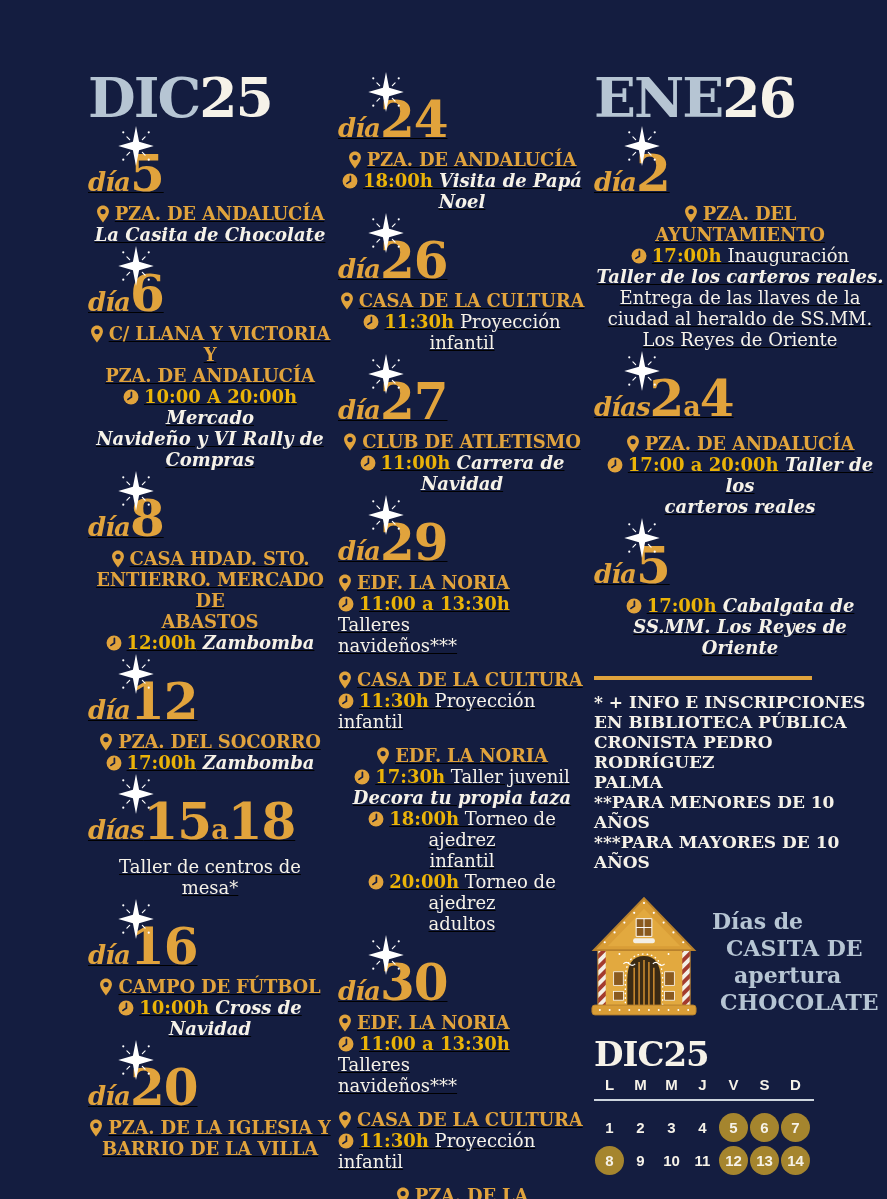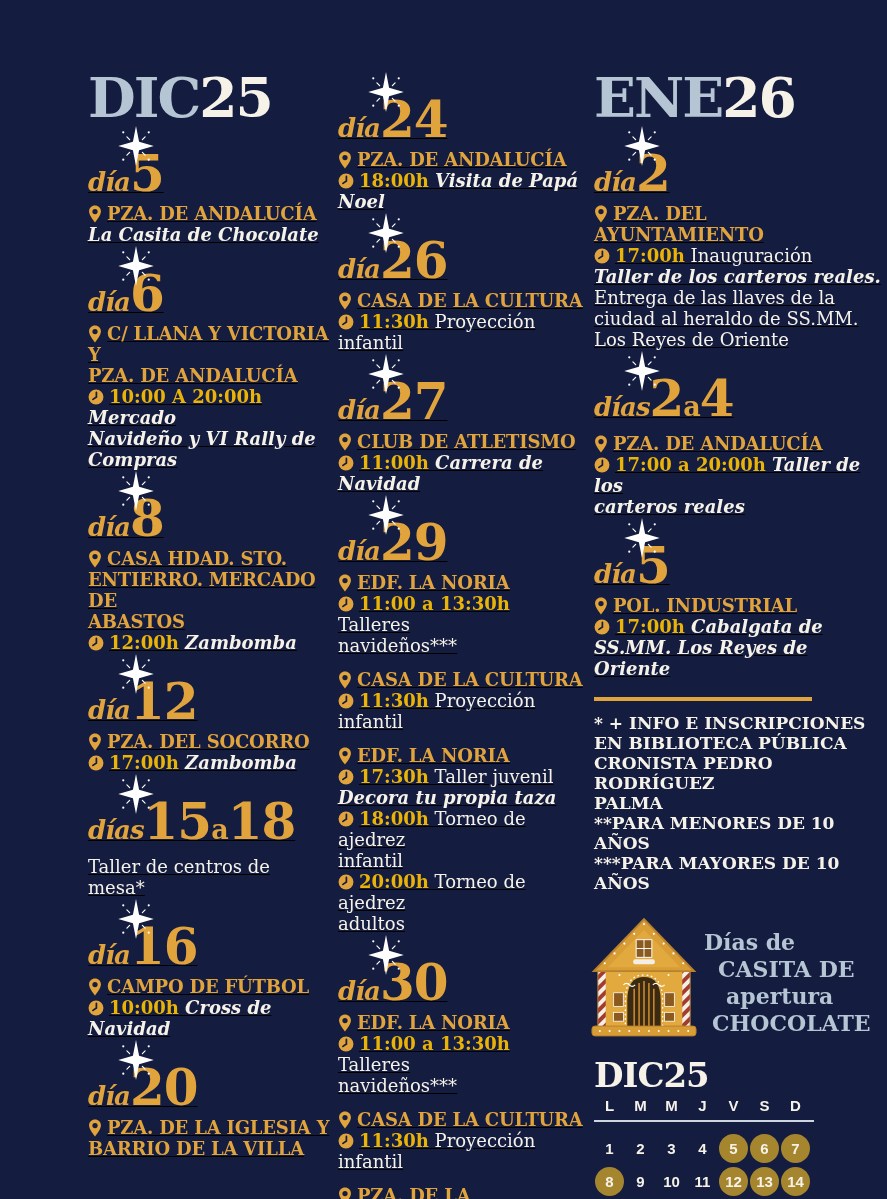--- a/index.html
+++ b/index.html
@@ -12,34 +12,34 @@
   .hdr{font-weight:bold;font-size:55px;line-height:56px;letter-spacing:-2px;margin:0 0 10px 0;}
   .hdr .m{color:#b6c5d3;}
   .hdr .y{color:#f6f2e8;}
   .block{margin-bottom:11px;text-decoration:underline;}
   .dayline{position:relative;padding-top:18px;margin-bottom:6px;}
   .star{position:absolute;width:40px;height:40px;left:28px;top:-10px;}
   .dlabel{color:#e1a33c;font-style:italic;font-weight:bold;font-size:26px;letter-spacing:-1px;}
   .dnum{color:#e1a33c;font-weight:bold;font-size:50px;line-height:40px;letter-spacing:-1px;}
   .dnum .sm{font-size:27px;}
   .event{margin-bottom:13px;}
-  .event:last-child{margin-bottom:0;}
+  .event:last-child{margin-bottom:0;text-align:center;}
   .line{font-size:18px;line-height:21px;color:#f6f2e8;}
   .s-l{color:#e1a33c;font-weight:bold;letter-spacing:-0.2px;}
   .s-t{color:#eab308;font-weight:bold;}
   .s-w{color:#f6f2e8;}
   .s-i{color:#f6f2e8;font-style:italic;font-weight:bold;}
   .ic{display:inline-block;margin-right:5px;}
   .ic-pin{width:14px;height:18px;vertical-align:-3px;}
   .ic-clk{width:16px;height:16px;vertical-align:-2px;}
   .divider{height:4px;background:#e1a33c;width:218px;margin:18px 0 12px 0;border:none;}
   .note{font-weight:bold;font-size:17px;line-height:20px;color:#f6f2e8;}
   .casita{display:flex;margin-top:22px;}
   .house{width:108px;height:124px;flex:none;margin-left:-4px;}
-  .ctext{margin-left:6px;padding-top:14px;}
+  .ctext{margin-left:14px;padding-top:14px;}
   .ct{color:#b6c5d3;font-weight:bold;font-size:22px;line-height:27px;}
   .ind1{padding-left:22px;}
   .ind2{padding-left:14px;}
   .ind3{padding-left:8px;}
   .cal{margin-top:18px;}
   .cal-title{font-weight:bold;font-size:34px;line-height:36px;color:#f6f2e8;letter-spacing:-1px;margin-bottom:4px;}
   .wk{display:flex;width:220px;border-bottom:2px solid #cdd5de;padding-bottom:6px;}
   .wk span{width:31px;text-align:center;font-family:"Liberation Sans",sans-serif;font-weight:bold;font-size:15px;color:#f6f2e8;}
   .grid{display:flex;flex-wrap:wrap;width:220px;margin-top:10px;}
   .cell{width:31px;height:33px;display:flex;align-items:center;justify-content:center;}
@@ -481,23 +481,20 @@
               <circle cx="8" cy="37" r="1.2"></circle>
             </g>
             <g stroke="#ffffff" stroke-width="1.3" stroke-linecap="round">
               <line x1="12" y1="12" x2="15" y2="15"></line>
               <line x1="32" y1="12" x2="29" y2="15"></line>
               <line x1="12" y1="32" x2="15" y2="29"></line>
               <line x1="32" y1="32" x2="29" y2="29"></line>
             </g>
           </svg><span class="dlabel">día</span><span class="dnum"><span>5</span></span></div>
         <div class="event">
-          <div class="line"><svg class="ic ic-pin" viewBox="0 0 20 26">
-              <path fill="#e1a33c" fill-rule="evenodd" d="M10 0.8C5.1 0.8 1.4 4.6 1.4 9.3 1.4 15 10 25.2 10 25.2s8.6-10.2 8.6-15.9C18.6 4.6 14.9 0.8 10 0.8Zm0 12.4a3.8 3.8 0 1 1 0-7.6 3.8 3.8 0 0 1 0 7.6Z"></path>
-            </svg><span class="s-l">POL. INDUSTRIAL</span></div>
           <div class="line"><svg class="ic ic-clk" viewBox="0 0 24 24">
               <circle cx="12" cy="12" r="11.2" fill="#e1a33c"></circle>
               <path d="M12.6 5.2 V12 L7.4 15.6" stroke="#141d40" stroke-width="2.6" fill="none" stroke-linecap="round"></path>
             </svg><span class="s-t">17:00h</span><span class="s-i"> Cabalgata de</span></div>
           <div class="line"><span class="s-i">SS.MM. Los Reyes de Oriente</span></div>
         </div>
       </div>
     </div>
 
   <hr class="divider">

